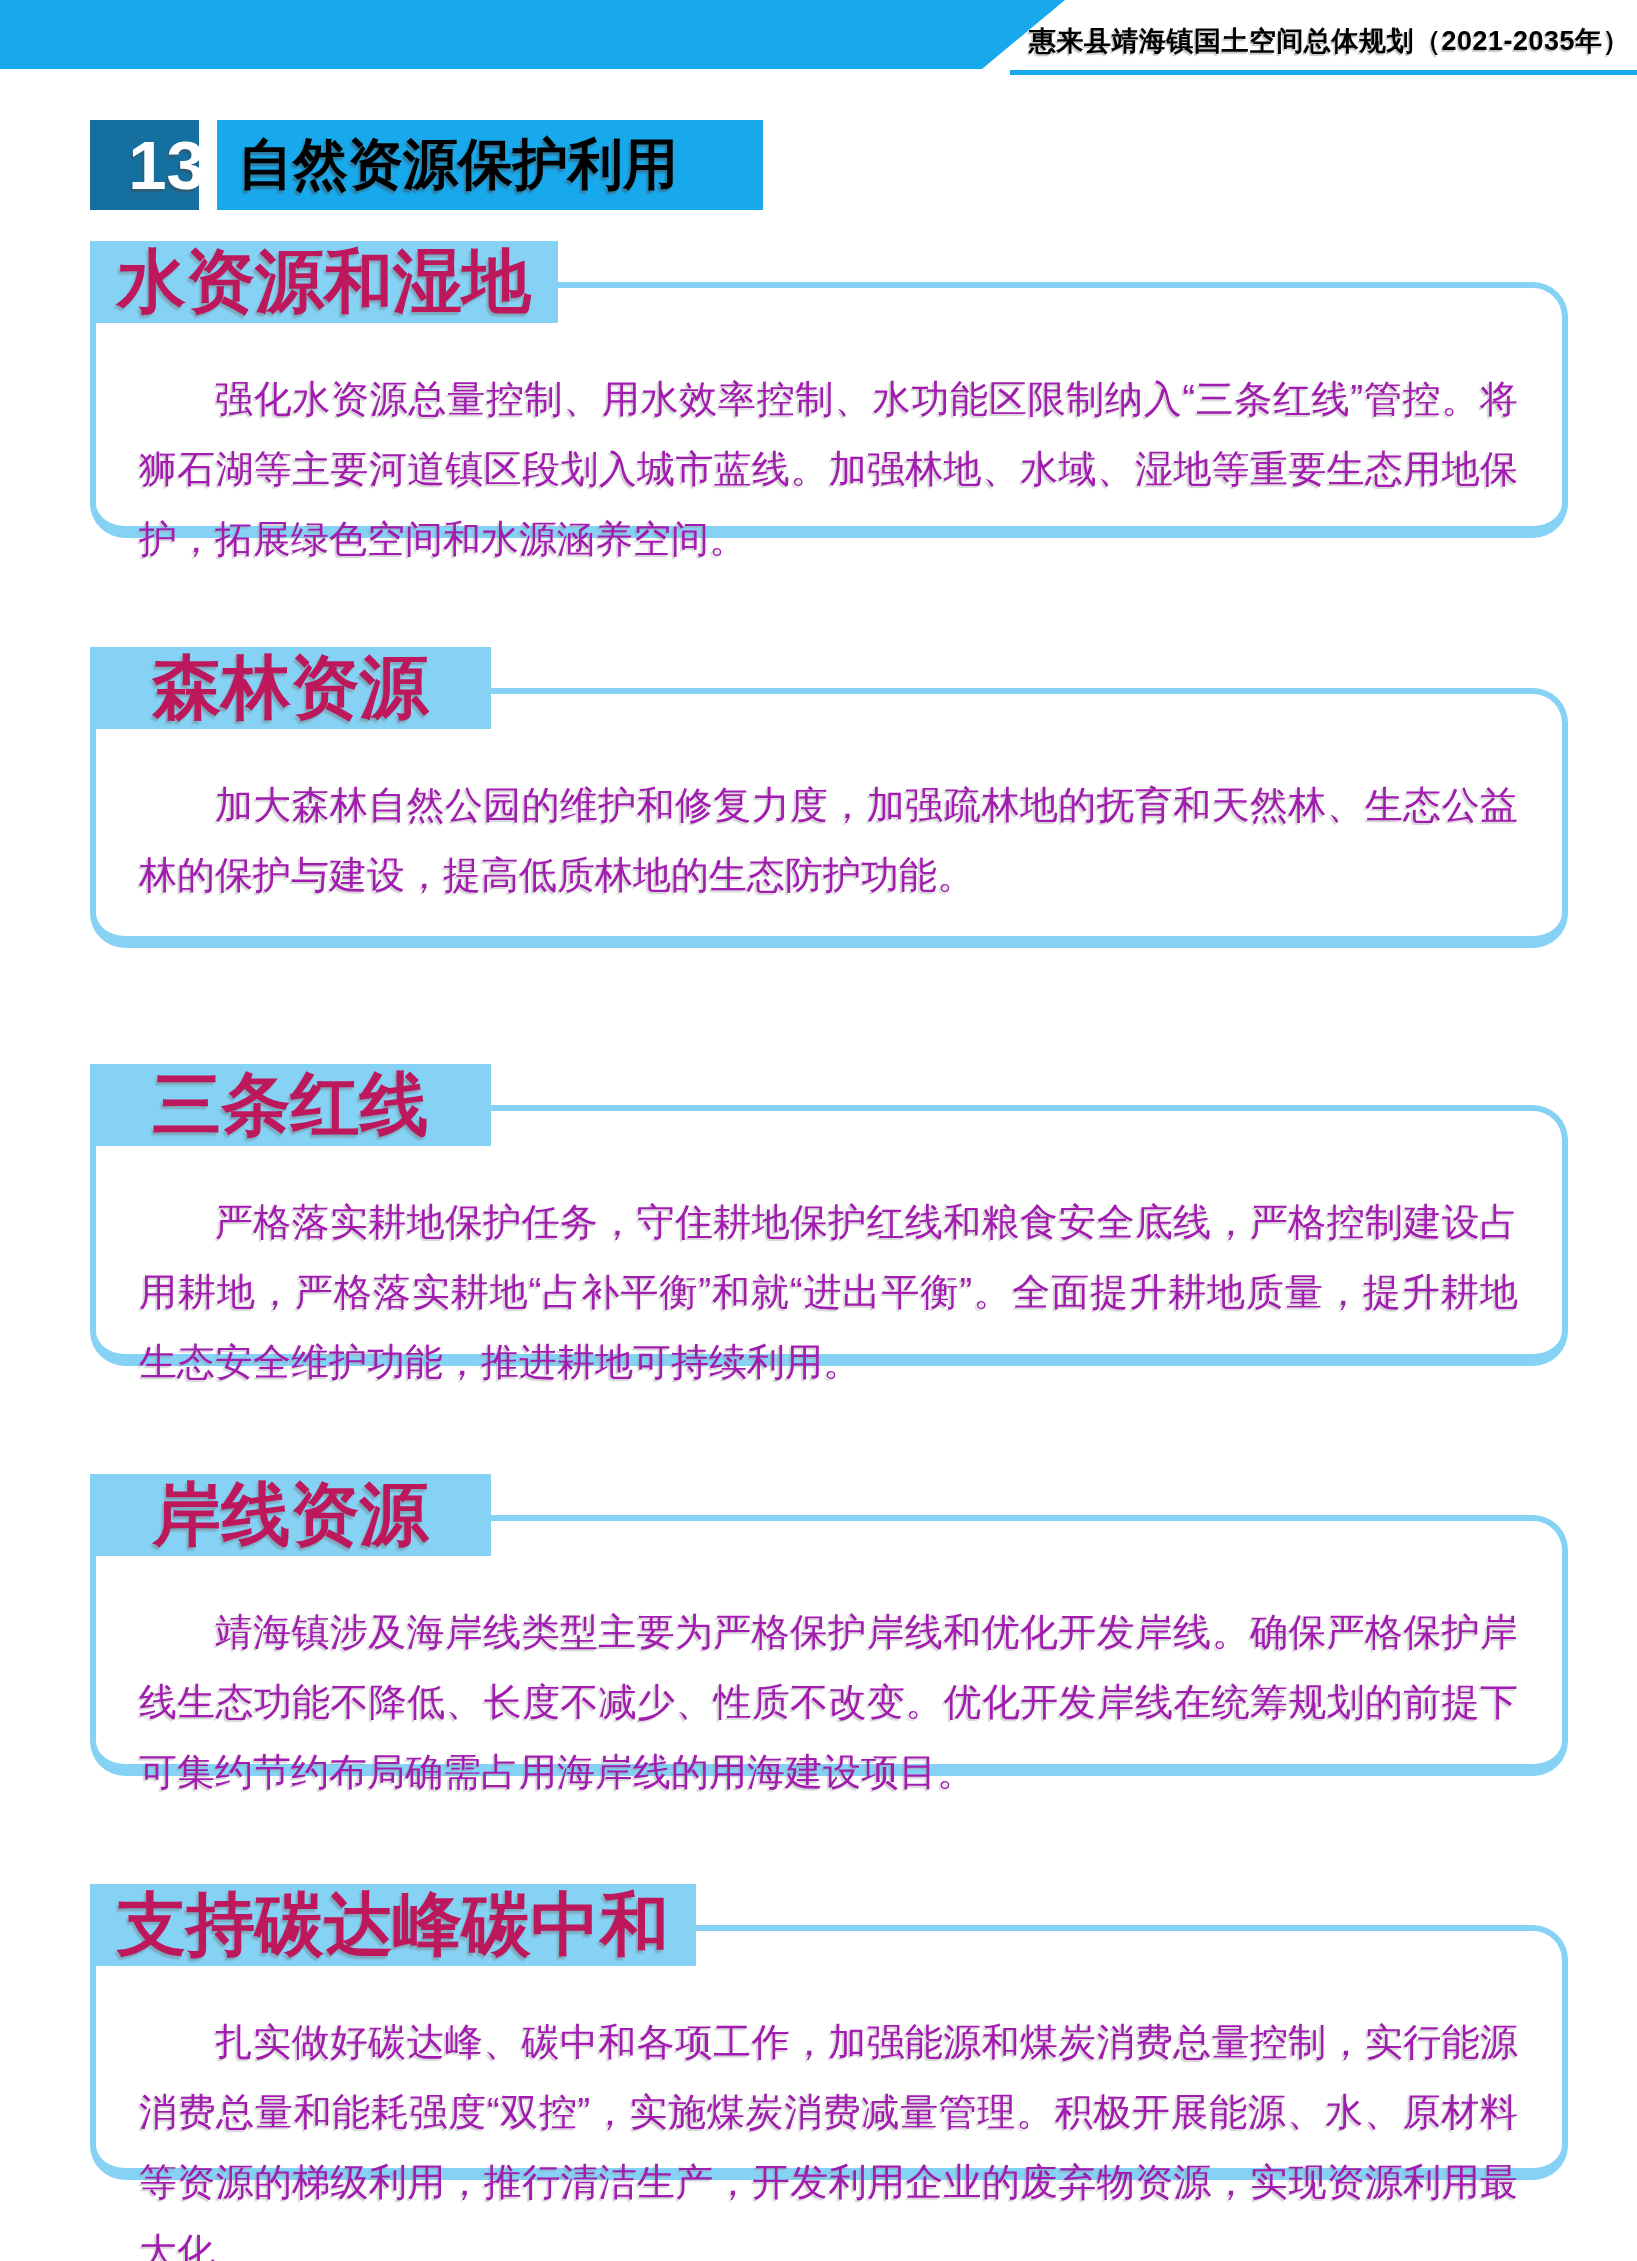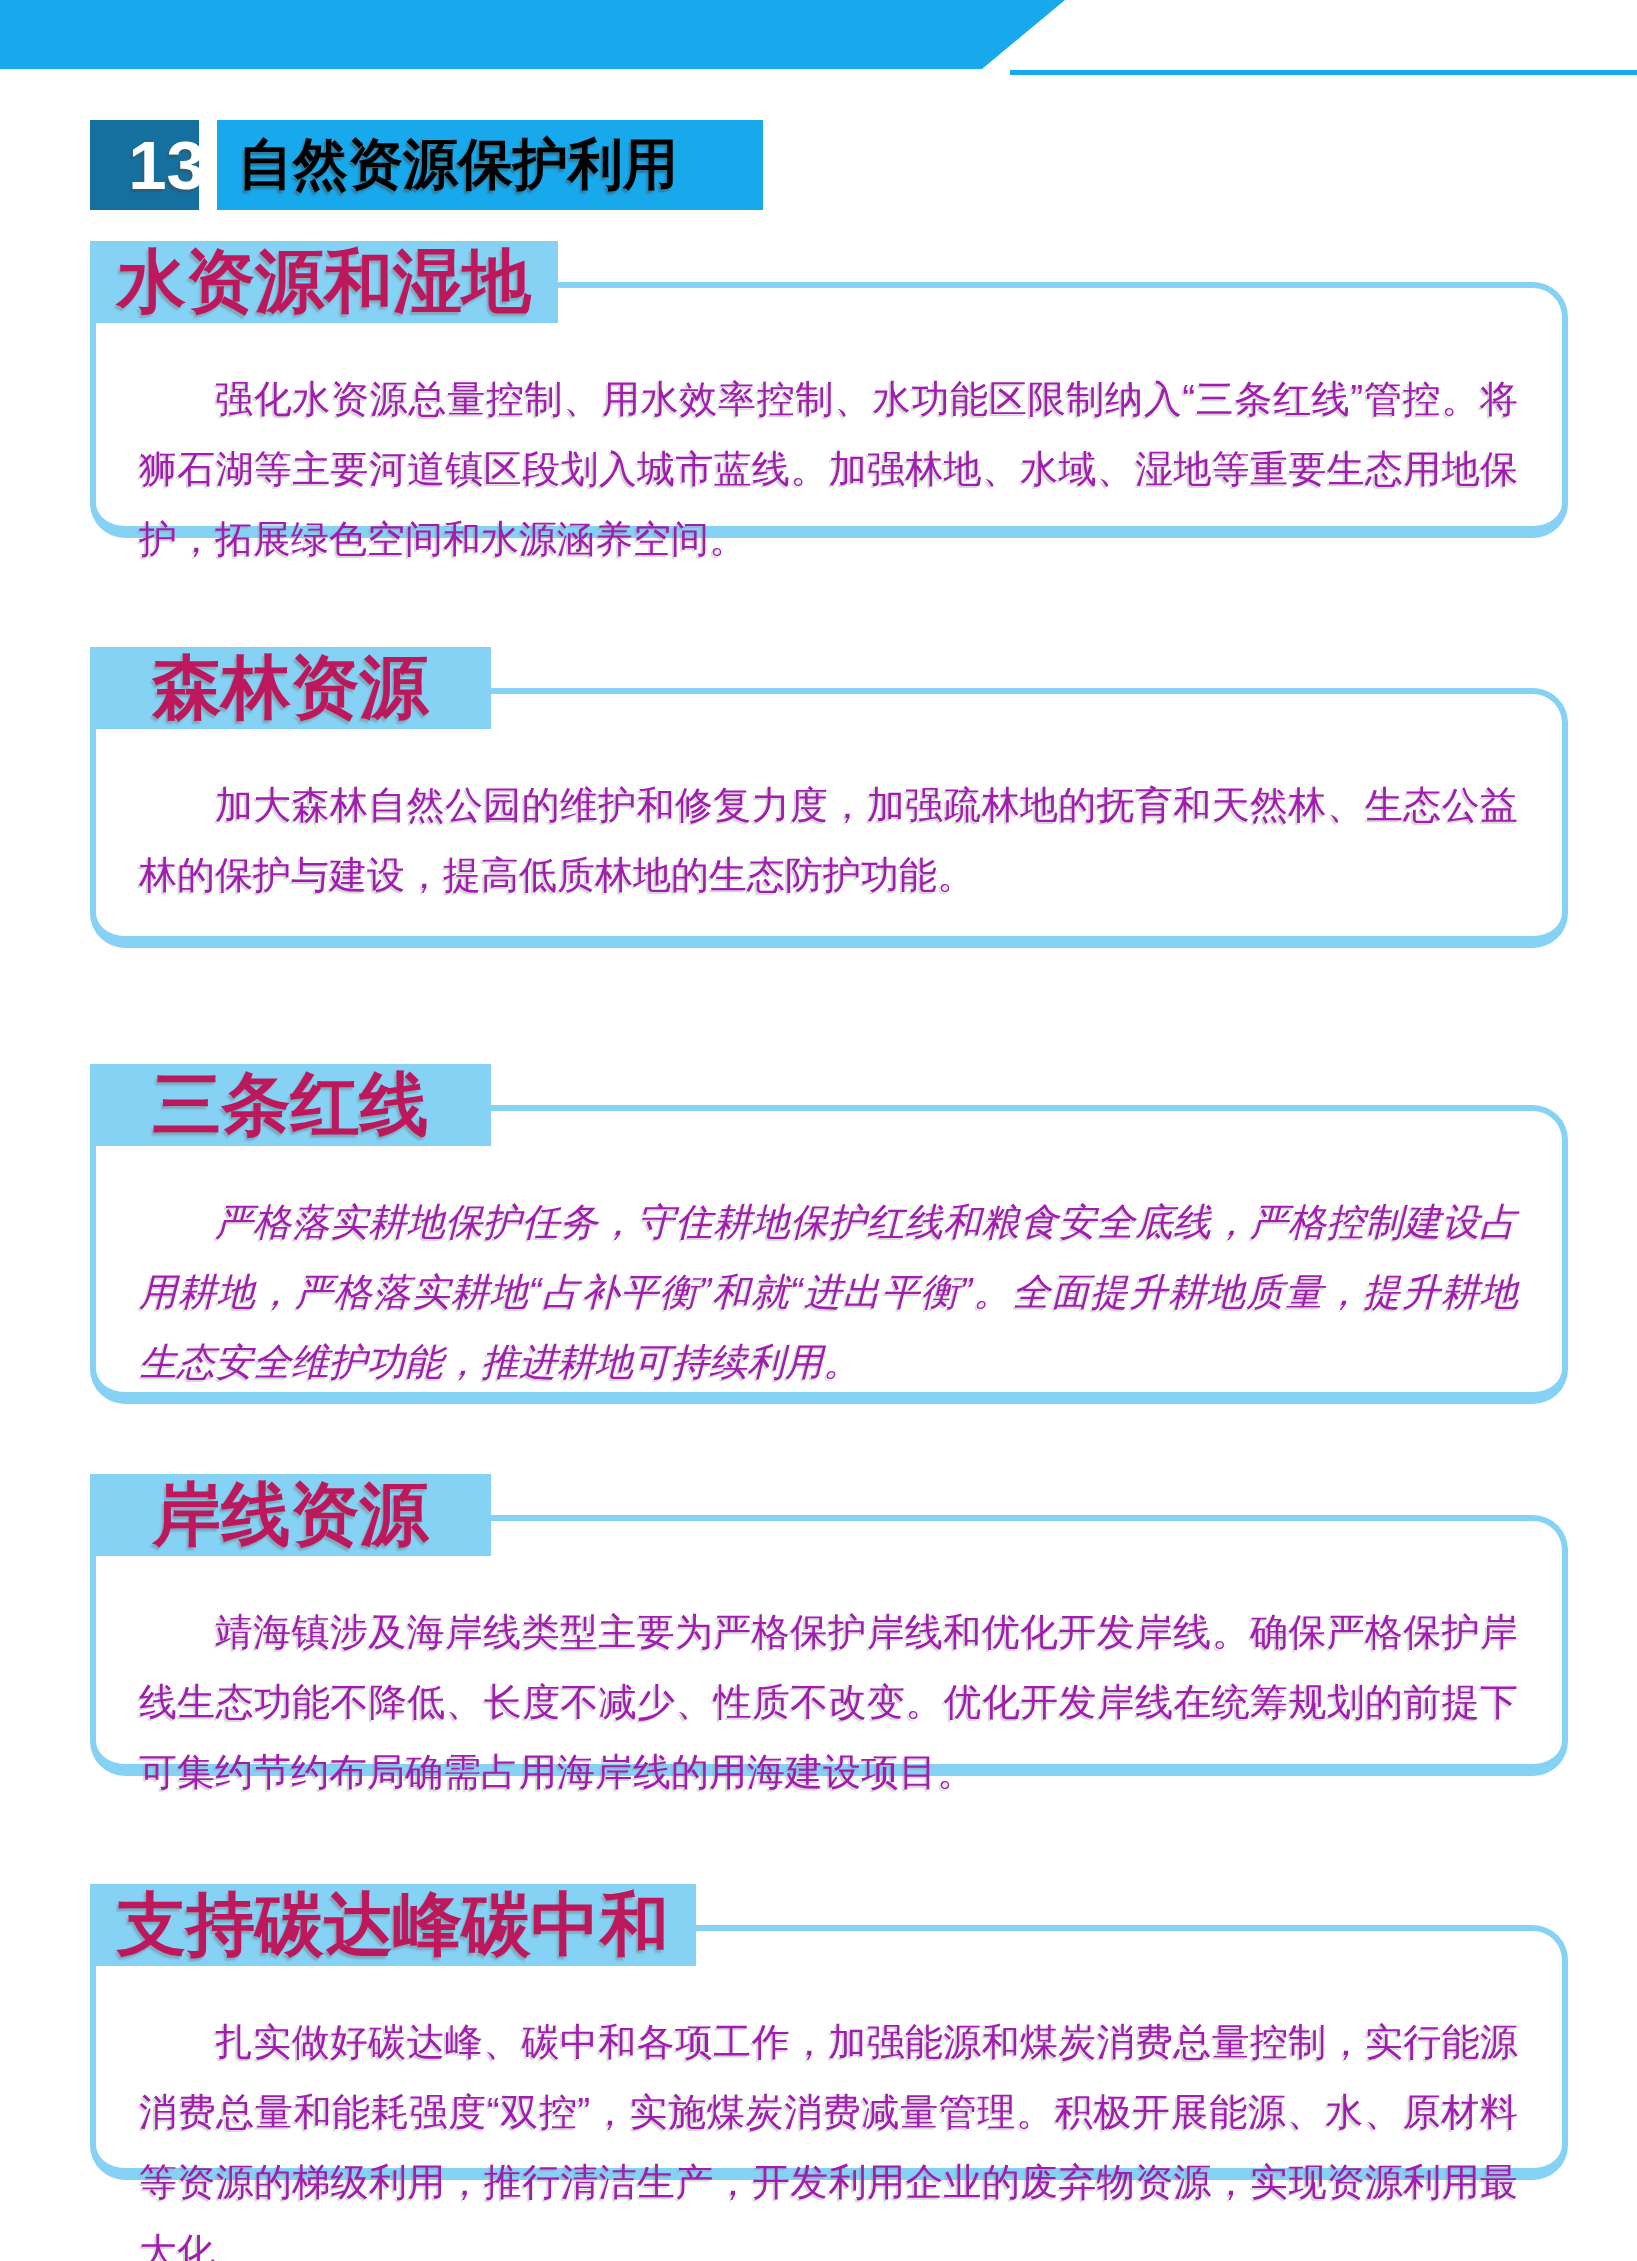--- a/index.html
+++ b/index.html
@@ -120,30 +120,31 @@
     color:#a21caf;
     text-align:justify;
     text-justify:inter-character;
     text-indent:2em;
     word-break:break-all;
     text-shadow:-2px 2px 1px rgba(150,150,150,.4);
   }
   
   #sec0{top:241px;}  #sec0 .box{height:256px;}
   #sec1{top:647px;} #sec1 .box{height:260px;}
-  #sec2{top:1064px;} #sec2 .box{height:299px;font-style:italic;}
+  #sec2{top:1064px;} #sec2 .box{height:261px;}
   #sec3{top:1474px;} #sec3 .box{height:261px;}
   #sec4{top:1884px;} #sec4 .box{height:255px;}
 </style>
 </head>
 <body>
 
 <div id="page">
 
   <div class="topbar"></div>
+  <div class="doc-title">惠来县靖海镇国土空间总体规划（2021-2035年）</div>
   <div class="title-underline"></div>
 
   <div class="chapter">
     <div class="chapter-number">13</div>
     <div class="chapter-banner">自然资源保护利用</div>
   </div>
 
   <div class="section" id="sec0">
     <div class="box">
       <p class="body">强化水资源总量控制、用水效率控制、水功能区限制纳入“三条红线”管控。将狮石湖等主要河道镇区段划入城市蓝线。加强林地、水域、湿地等重要生态用地保护，拓展绿色空间和水源涵养空间。</p>

